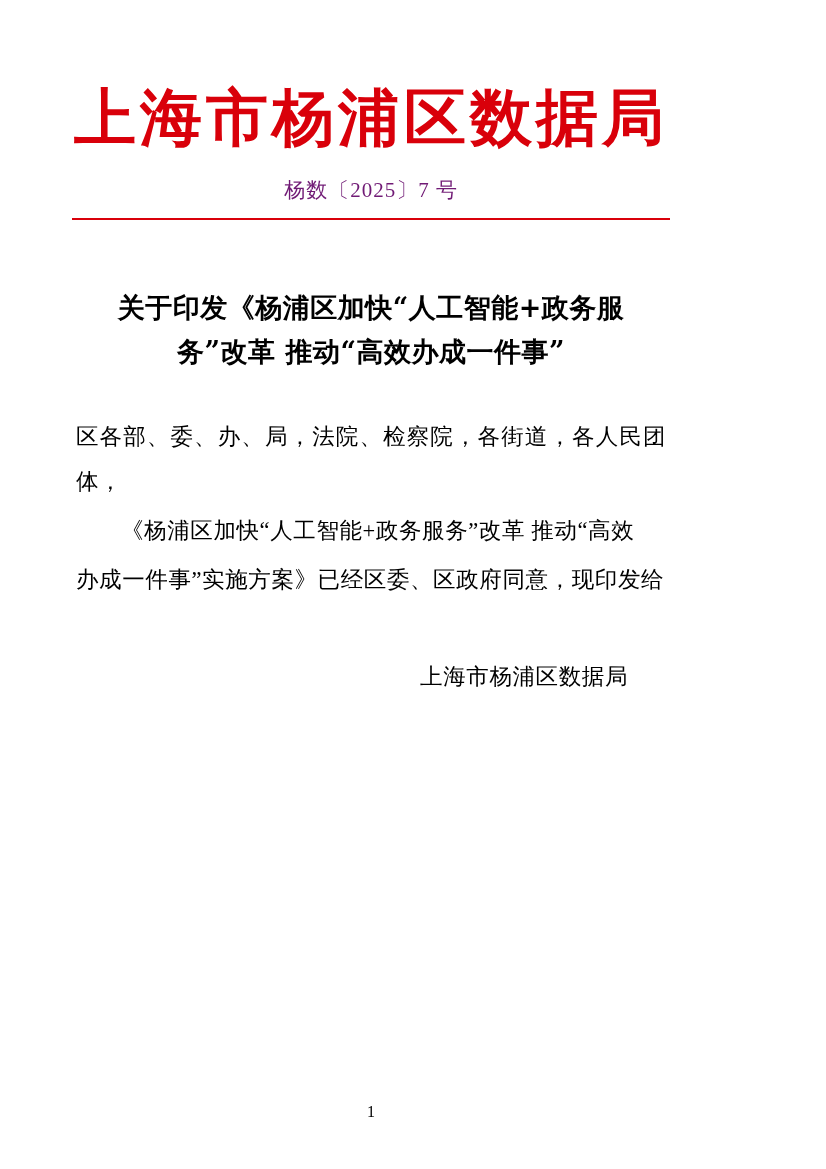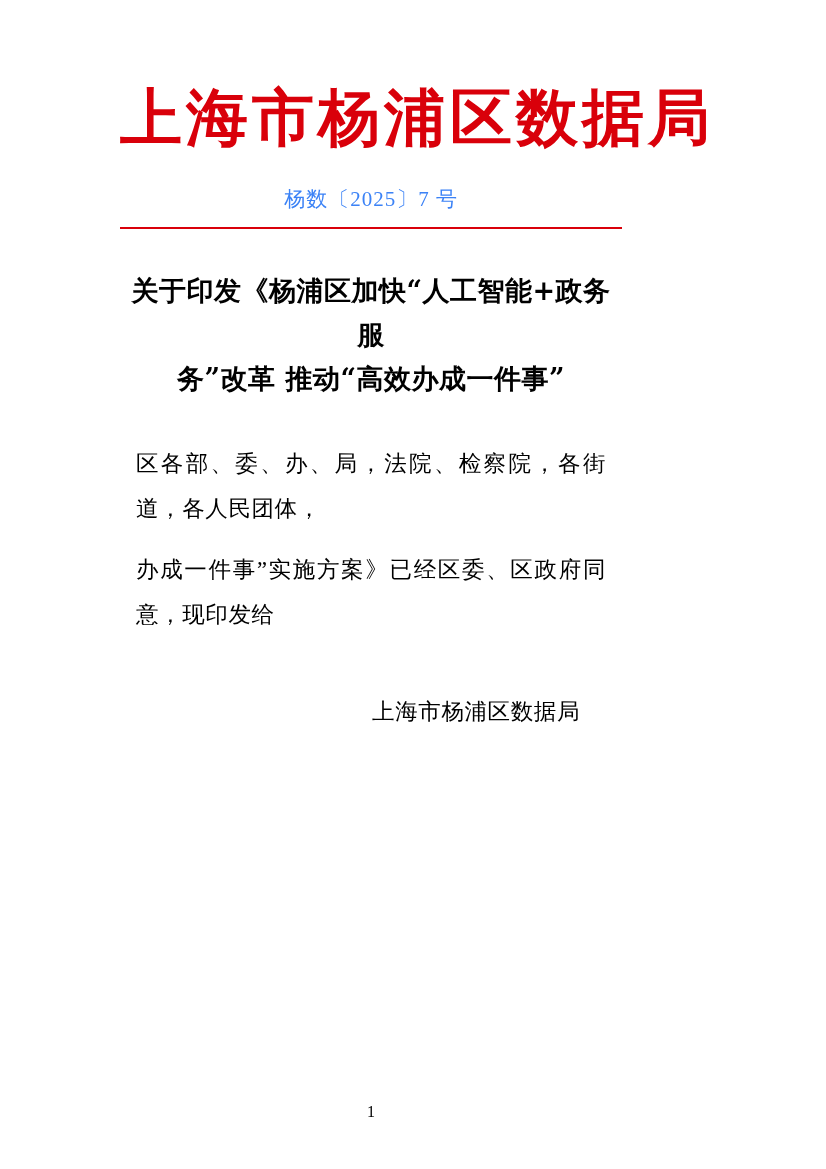--- a/index.html
+++ b/index.html
@@ -13,21 +13,21 @@
     font-family: "Liberation Serif", "DejaVu Serif", serif;
     color: #000000;
     position: relative;
     overflow: hidden;
   }
   .page {
     width: 742px;
     height: 1169px;
     position: relative;
     box-sizing: border-box;
-    padding: 0 120px;
+    padding: 0 72px;
   }
 
   
   .masthead {
     text-align: center;
     padding-top: 82px;
   }
   .masthead-title {
     color: #d9000a;
     font-family: "DejaVu Serif", "Liberation Serif", serif;
@@ -35,56 +35,56 @@
     font-size: 62px;
     letter-spacing: 4px;
     line-height: 1.15;
     white-space: nowrap;
   }
 
   .doc-number {
     text-align: center;
     font-size: 21px;
     font-family: "Liberation Serif", "DejaVu Serif", serif;
-    margin-top: 32px;
+    margin-top: 23px;
     letter-spacing: 1px;
-    color: #3b82f6;
+    color: #701a75;
   }
 
   .red-rule {
     margin-top: 14px;
     height: 2px;
     background: #d9000a;
     width: 100%;
   }
 
   
   .doc-title {
-    margin-top: 40px;
+    margin-top: 66px;
     text-align: center;
     font-family: "DejaVu Serif", "Liberation Serif", serif;
     font-weight: bold;
     font-size: 27px;
     line-height: 1.62;
     letter-spacing: 0.5px;
     color: #000;
     padding: 0 6px;
   }
 
   
   .body-block {
     margin-top: 40px;
     font-size: 22.5px;
     line-height: 2.0;
     letter-spacing: 0.6px;
     color: #000;
     text-align: justify;
   }
   .body-block p {
-    margin: 16px;
+    margin: 4px;
   }
   .indent {
     text-indent: 2em;
   }
 
   
   .signature {
     margin-top: 52px;
     font-size: 22.5px;
     line-height: 2.0;
@@ -124,20 +124,21 @@
 
   <div class="red-rule"></div>
 
   <div class="doc-title">
     <div>关于印发《杨浦区加快“人工智能+政务服</div>
     <div>务”改革 推动“高效办成一件事”</div>
   </div>
 
   <div class="body-block">
     <p>区各部、委、办、局，法院、检察院，各街道，各人民团体，</p>
+    <p class="indent">《杨浦区加快“人工智能+政务服务”改革 推动“高效</p>
     <p>办成一件事”实施方案》已经区委、区政府同意，现印发给</p>
   </div>
 
   <div class="signature">
     <div>上海市杨浦区数据局</div>
   </div>
 
   <div class="page-number">1</div>
 
 </div>

